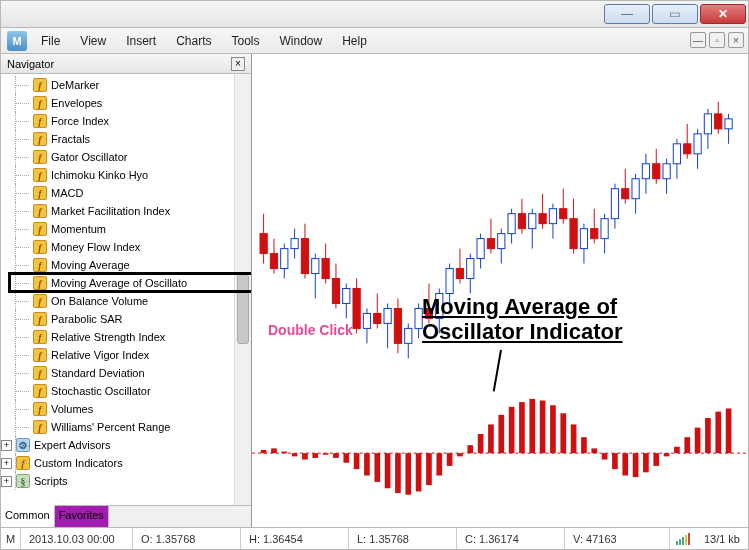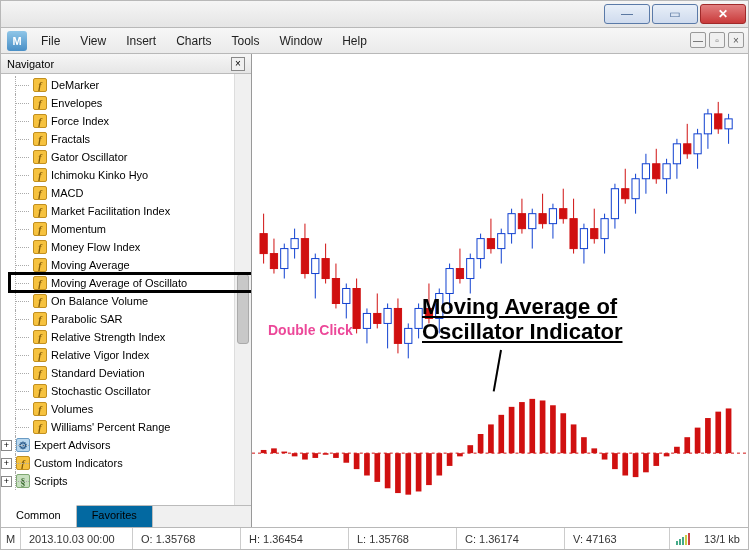--- a/index.html
+++ b/index.html
@@ -31,22 +31,22 @@
 .tree-row::before { content:""; position:absolute; left:2px; top:0; bottom:0; border-left:1px dotted #aaa; }
 .tree-row::after { content:""; position:absolute; left:2px; top:9px; width:14px; border-top:1px dotted #aaa; }
 .tree-ic { width:14px; height:14px; background:#f6c23f; border:1px solid #c29020; border-radius:2px; display:flex; align-items:center; justify-content:center; color:#835c0a; font-size:10px; font-style:italic; font-family:Georgia,serif; font-weight:bold; flex-shrink:0; }
 .tree-ic.alt1 { background:#b9d8ef; border-color:#6a9bc4; color:#2a5a8a; font-style:normal; }
 .tree-ic.alt2 { background:#c8e0c0; border-color:#7fa872; color:#3a6a30; font-style:normal; }
 .tree-boxed { position:relative; }
 .tree-boxed .hl { position:absolute; left:-5px; top:-2px; width:295px; height:21px; border:3px solid #000; pointer-events:none; z-index:5; }
 .plusminus { width:11px; height:11px; border:1px solid #888; background:#fff; font-size:9px; line-height:9px; text-align:center; margin-left:-18px; margin-right:0px; z-index:2; position:relative; }
 
 .nav-tabs { height:22px; display:flex; border-top:1px solid #bbb; font-size:11px; background:#f0f0f0; }
-.nav-tab { padding:3px 15px; border-right:1px solid #bbb; background:#fff; border-top:1px solid #fff; margin-top:-1px; }
-.nav-tab.inactive { background:#0369a1; border-top:1px solid #bbb; }
+.nav-tab { padding:3px 4px; border-right:1px solid #bbb; background:#fff; border-top:1px solid #fff; margin-top:-1px; }
+.nav-tab.inactive { background:#a21caf; border-top:1px solid #bbb; }
 
 
 .chart { flex:1; position:relative; background:#fff; overflow:hidden; }
 .chart svg { width:100%; height:100%; }
 .annot-dc { position:absolute; left:16px; top:268px; font-weight:bold; font-size:14px; color:#ec4899; }
 .annot-main { position:absolute; left:170px; top:240px; font-weight:bold; font-size:22px; line-height:1.15; color:#000; }
 .annot-line { position:absolute; left:248px; top:296px; width:2px; height:42px; background:#000; transform:rotate(10deg); transform-origin:top; }
 
 
 .statusbar { height:22px; border:1px solid #b8b8b8; border-top:none; display:flex; align-items:center; font-size:11px; color:#333; }

